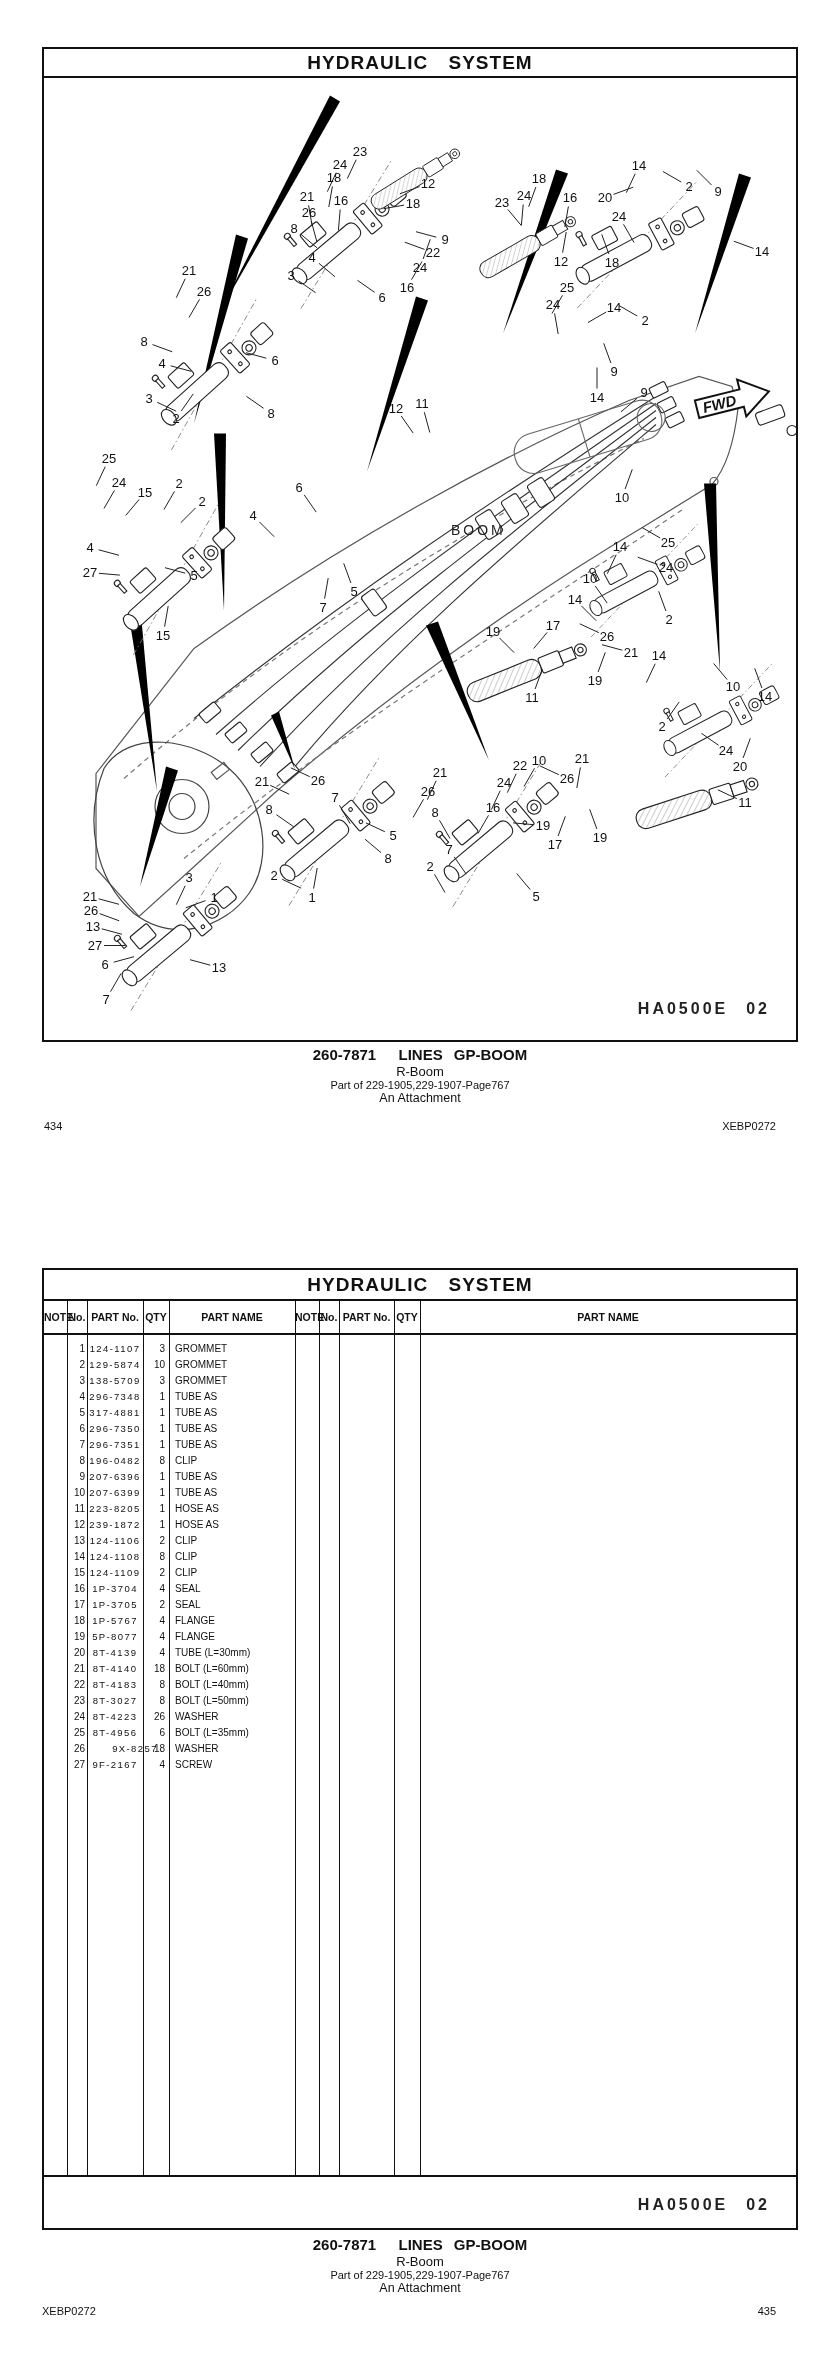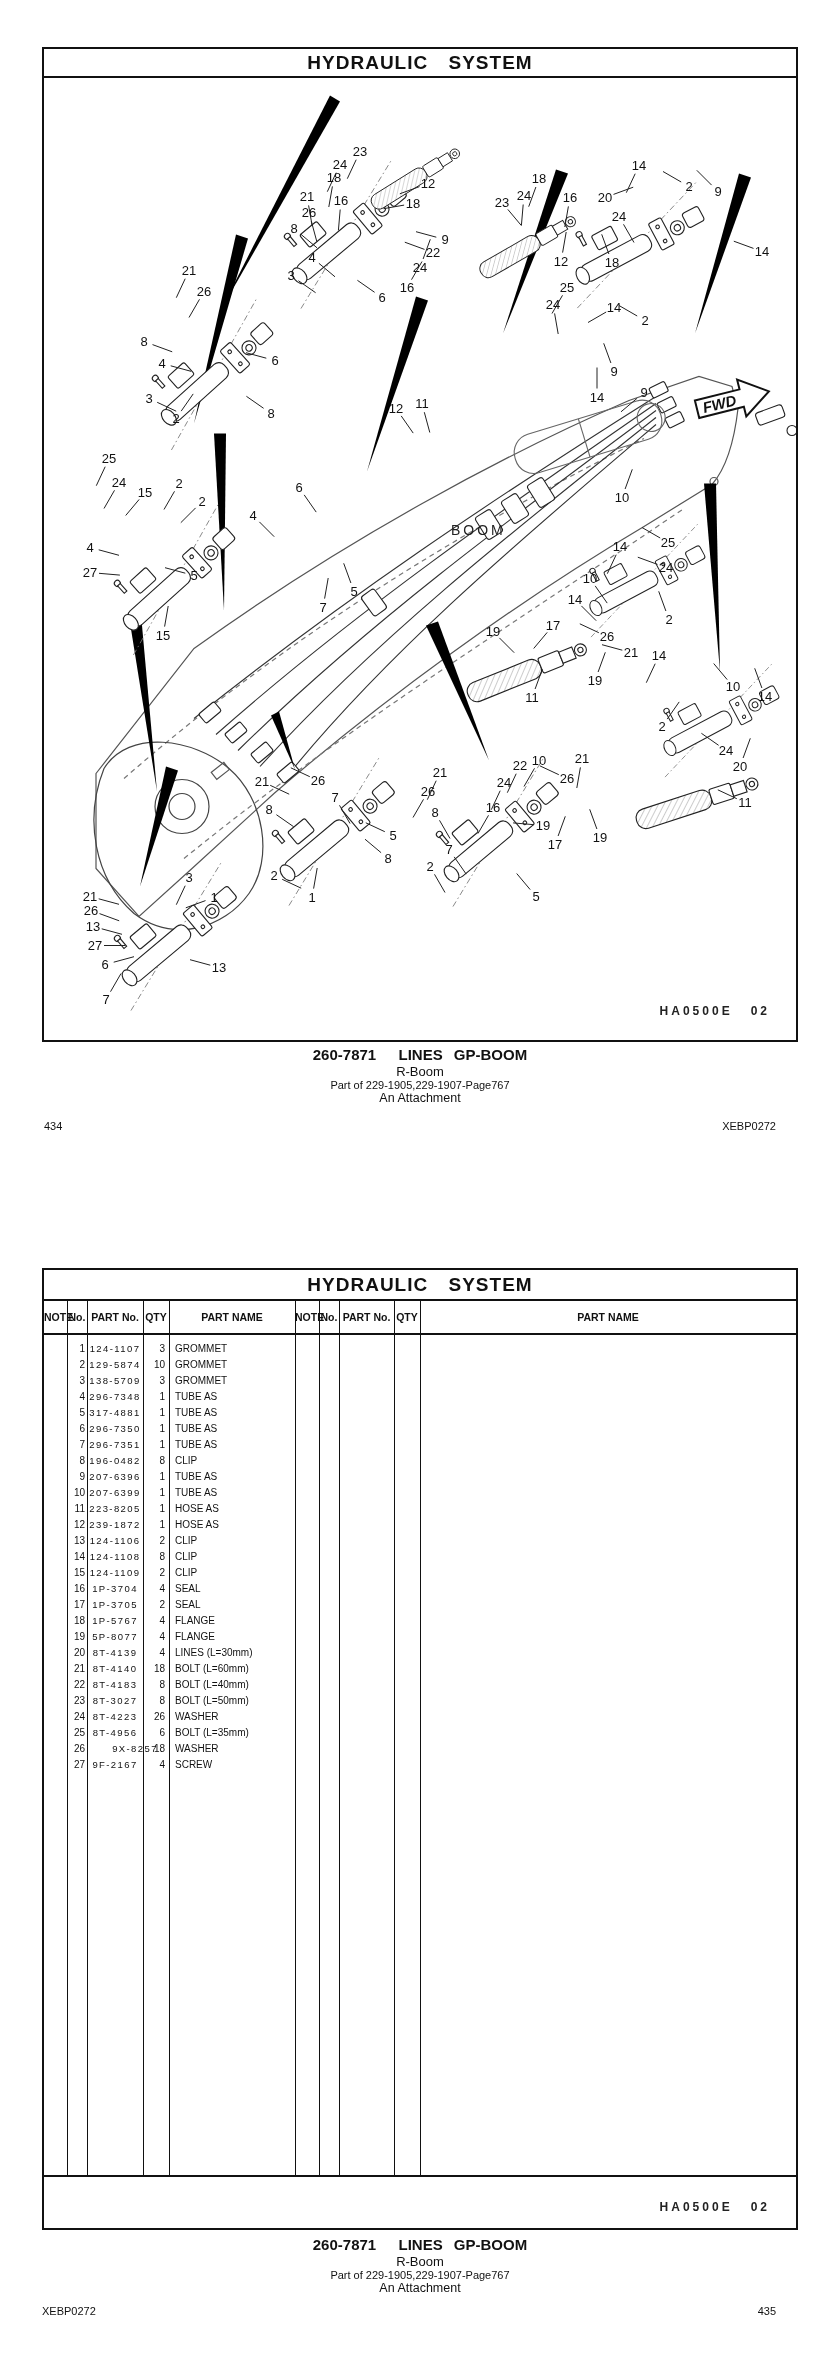--- a/index.html
+++ b/index.html
@@ -2,21 +2,21 @@
 <html><head>
 <meta charset="utf-8">
 <style>
   html,body{margin:0;padding:0;background:#ffffff;}
   body{width:840px;height:2377px;position:relative;font-family:"Liberation Sans",sans-serif;color:#111;}
   .page{position:absolute;left:42px;width:756px;border:2px solid #111;background:#fff;box-sizing:border-box;}
   .pg-title{height:27px;border-bottom:2px solid #111;text-align:center;font-weight:bold;font-size:19px;letter-spacing:1px;word-spacing:14px;line-height:27px;}
   
   .page1{top:47px;height:995px;}
   .diagram-wrap{position:relative;width:752px;height:962px;}
-  .drawing-code{position:absolute;right:26px;bottom:22px;font-size:12px;letter-spacing:3px;font-weight:bold;color:#222;}
+  .drawing-code{position:absolute;right:26px;bottom:22px;font-size:16px;letter-spacing:3px;font-weight:bold;color:#222;}
   .drawing-code .rev{margin-left:18px;}
   
   .caption{position:absolute;left:42px;width:756px;text-align:center;}
   .cap1{font-size:15px;font-weight:bold;word-spacing:7px;}
   .cap2{font-size:13px;margin-top:1px;}
   .cap3{font-size:11px;}
   .cap4{font-size:12.5px;}
   .caption1{top:1046px;}
   .caption2{top:2236px;}
   .pagefoot{position:absolute;left:42px;width:756px;font-size:11px;}
@@ -536,21 +536,21 @@
       <div class="trow" style="top: 294px;">
         <span class="c-no" style="left: 23px; width: 18px;">19</span>
         <span class="c-part" style="left: 43px; width: 56px;">5P-8077</span>
         <span class="c-qty" style="left: 99px; width: 22px;">4</span>
         <span class="c-name" style="left: 125px; width: 126px;">FLANGE</span>
       </div>
       <div class="trow" style="top: 310px;">
         <span class="c-no" style="left: 23px; width: 18px;">20</span>
         <span class="c-part" style="left: 43px; width: 56px;">8T-4139</span>
         <span class="c-qty" style="left: 99px; width: 22px;">4</span>
-        <span class="c-name" style="left: 125px; width: 126px;">LINES (L=30mm)</span>
+        <span class="c-name" style="left: 125px; width: 126px;">TUBE (L=30mm)</span>
       </div>
       <div class="trow" style="top: 326px;">
         <span class="c-no" style="left: 23px; width: 18px;">21</span>
         <span class="c-part" style="left: 43px; width: 56px;">8T-4140</span>
         <span class="c-qty" style="left: 99px; width: 22px;">18</span>
         <span class="c-name" style="left: 125px; width: 126px;">BOLT (L=60mm)</span>
       </div>
       <div class="trow" style="top: 342px;">
         <span class="c-no" style="left: 23px; width: 18px;">22</span>
         <span class="c-part" style="left: 43px; width: 56px;">8T-4183</span>

